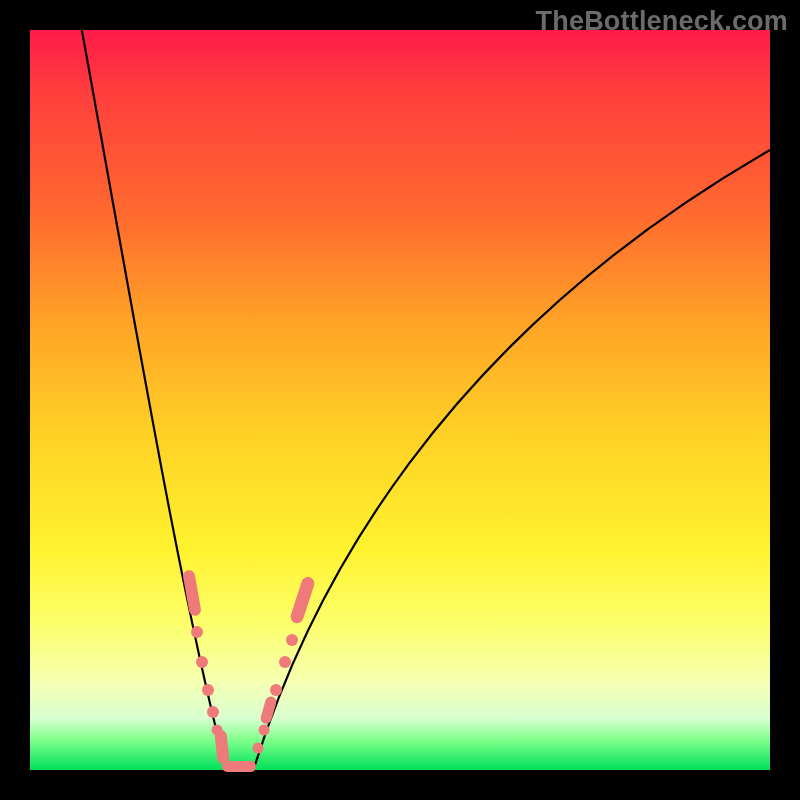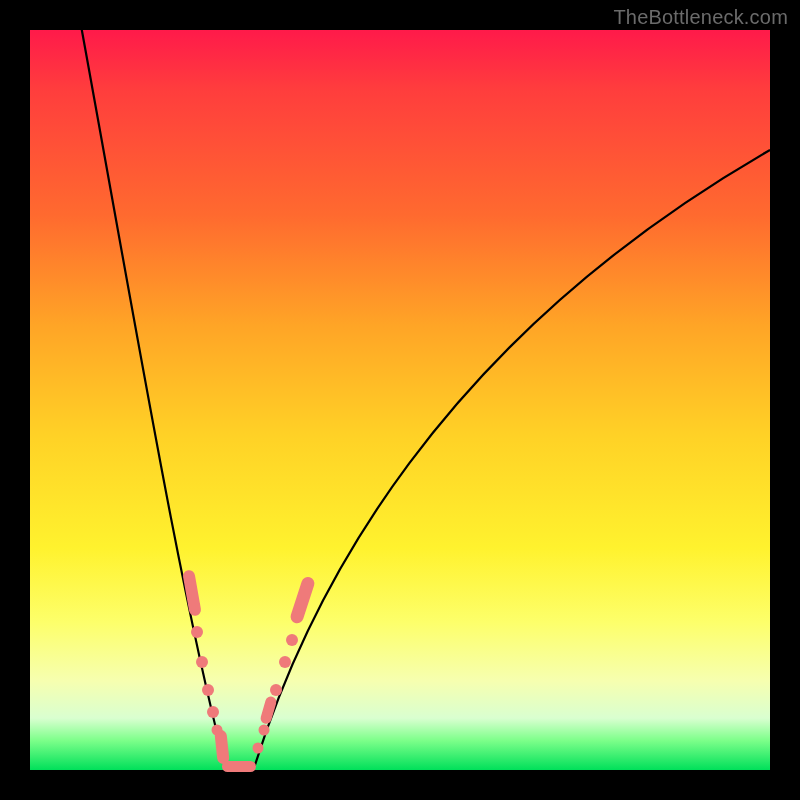--- a/index.html
+++ b/index.html
@@ -29,23 +29,23 @@
       #d9ffd0 93%,
       #7dff8a 96%,
       #00e05a 100%
     );
   }
   .watermark {
     position: absolute;
     top: 6px;
     right: 12px;
     color: #6b6b6b;
-    font-size: 20px;
+    font-size: 27px;
     letter-spacing: 0.2px;
-    font-weight: 400;
+    font-weight: 700;
     user-select: none;
   }
   svg.curve {
     position: absolute;
     left: 0; top: 0;
     width: 740px;
     height: 740px;
     overflow: visible;
   }
   .curve path.main {

